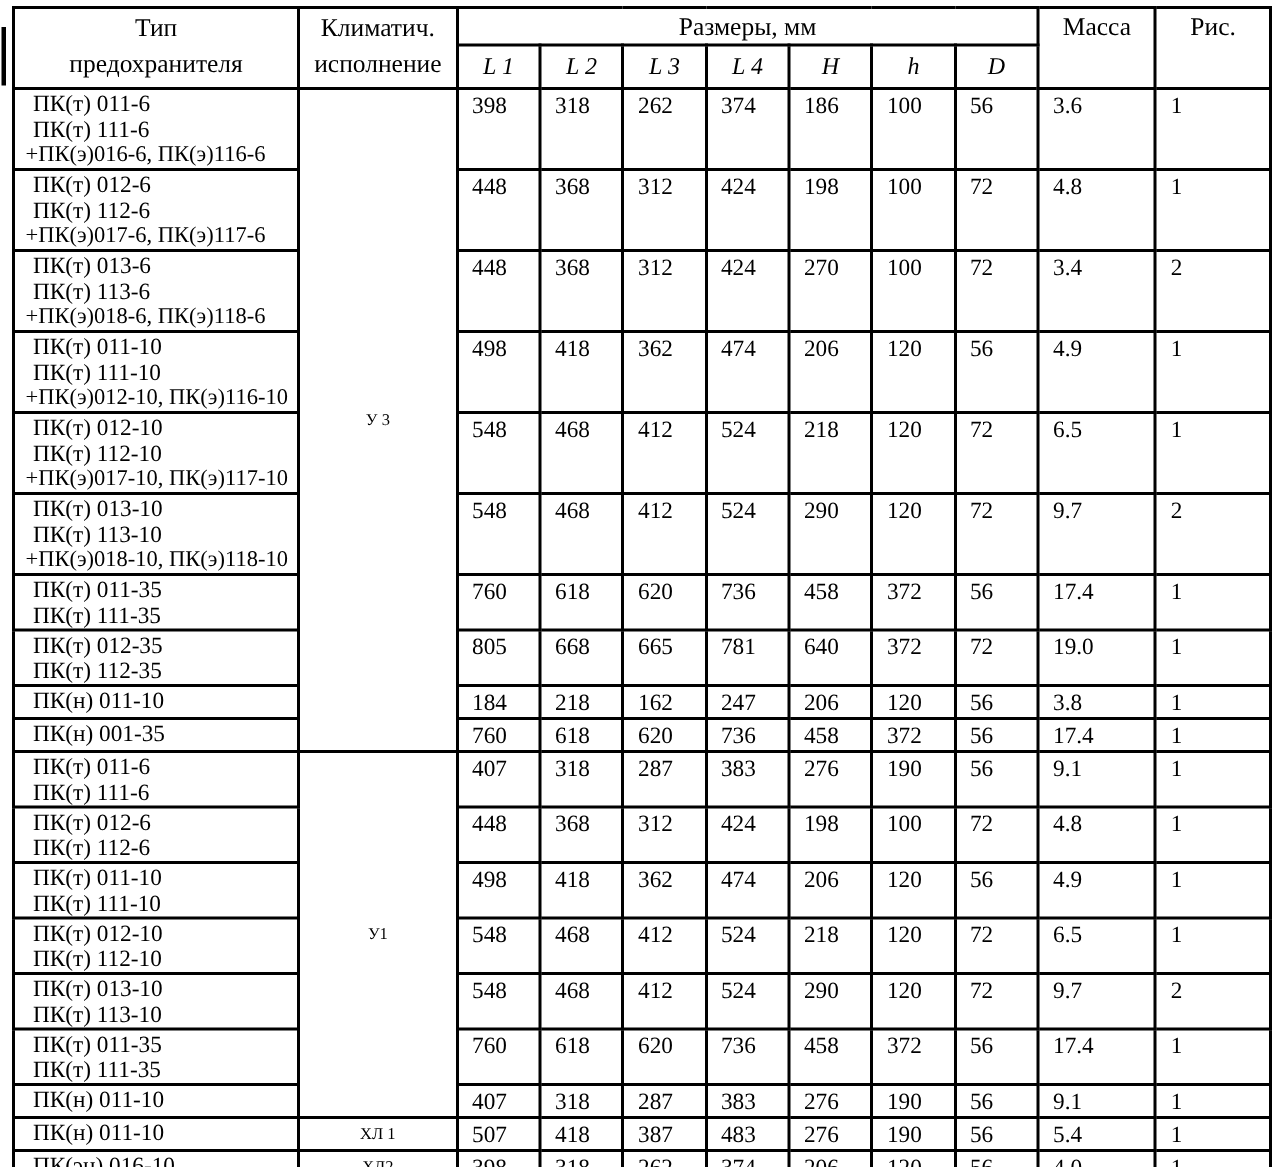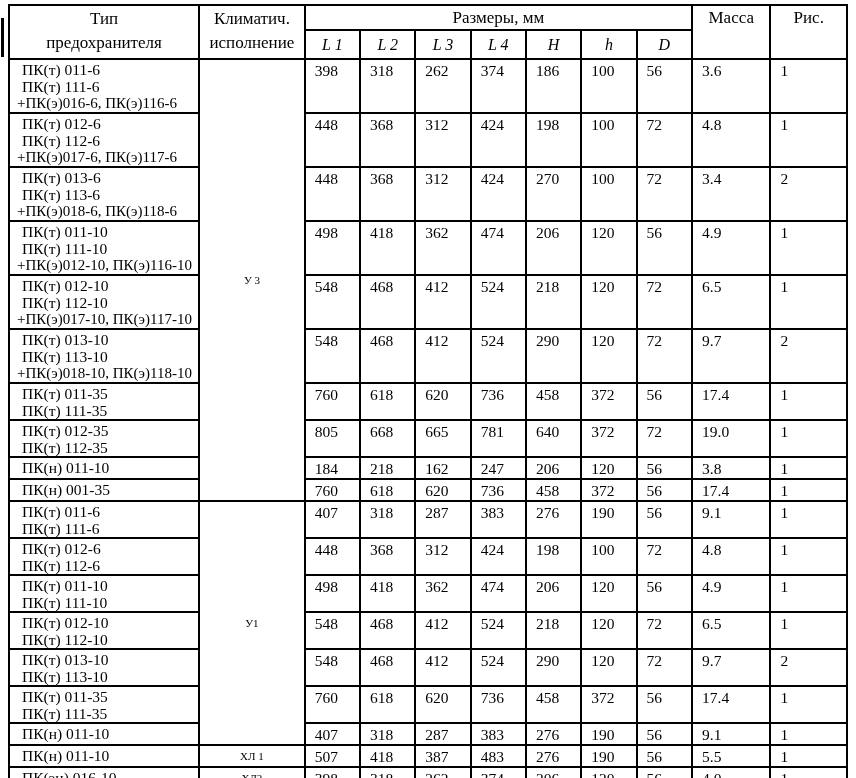--- a/index.html
+++ b/index.html
@@ -377,21 +377,21 @@
             <div class="type-line">ПК(н) 011-10</div>
           </td>
           <td class="climate-cell" rowspan="1">ХЛ 1</td>
           <td class="num-cell">507</td>
           <td class="num-cell">418</td>
           <td class="num-cell">387</td>
           <td class="num-cell">483</td>
           <td class="num-cell">276</td>
           <td class="num-cell">190</td>
           <td class="num-cell">56</td>
-          <td class="num-cell">5.5</td>
+          <td class="num-cell">5.4</td>
           <td class="num-cell">1</td>
         </tr>
         <tr class="lines-1">
           <td class="type-cell">
             <div class="type-line">ПК(эн) 016-10</div>
           </td>
           <td class="climate-cell" rowspan="1">ХЛ2</td>
           <td class="num-cell">398</td>
           <td class="num-cell">318</td>
           <td class="num-cell">262</td>

